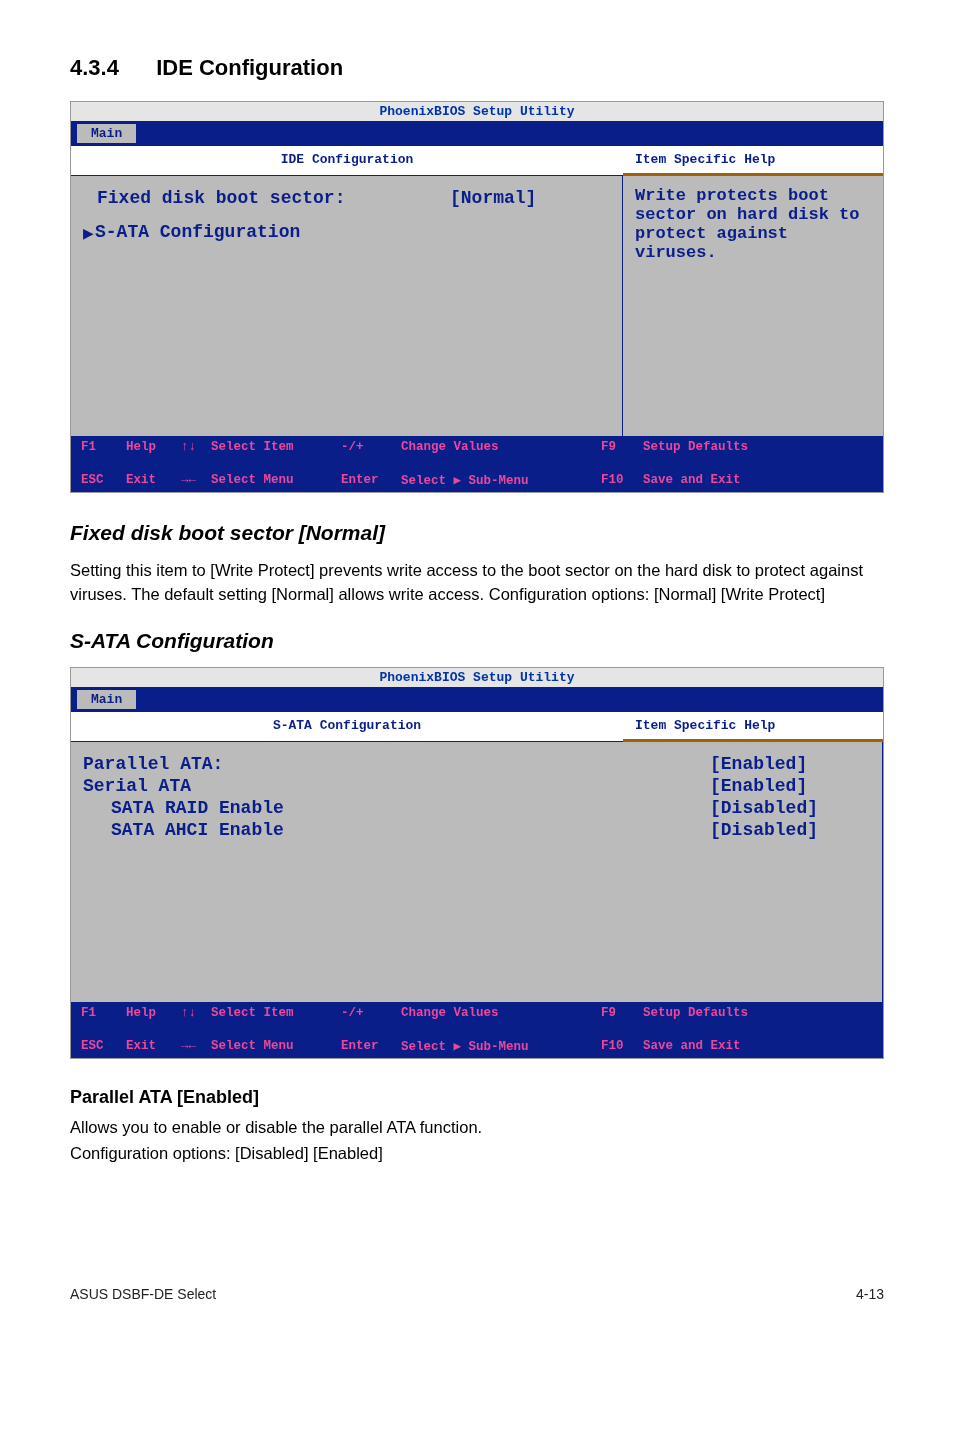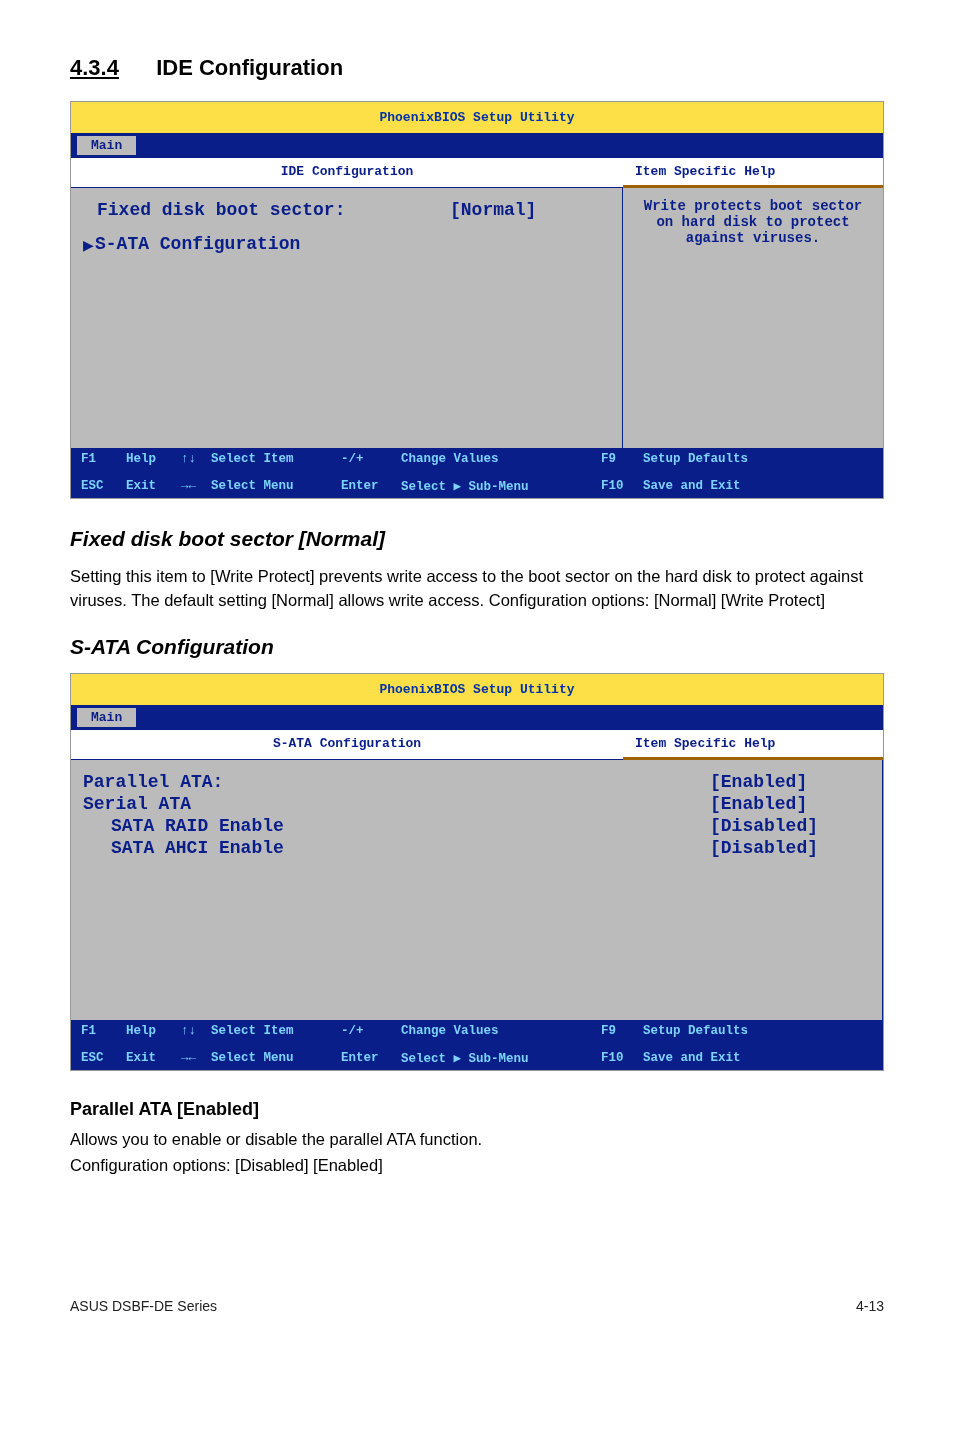--- a/index.html
+++ b/index.html
@@ -1,35 +1,35 @@
 <!DOCTYPE html>
 <html><head>
   <meta charset="utf-8">
   <style>
     * { margin: 0; padding: 0; box-sizing: border-box; }
     body { font-family: Arial, sans-serif; background: #fff; padding: 55px 70px; }
     .section-title { font-size: 22px; font-weight: bold; margin-bottom: 20px; }
-    .section-title .num { display: inline-block; width: 80px; text-decoration: underline; }
+    .section-title .num { display: inline-block; width: 80px; }
     .bios-box { border: 1px solid #999; margin-bottom: 28px; }
-    .bios-header { background: #fde047; color: #0033aa; font-family: "Courier New", monospace; font-size: 13px; font-weight: bold; text-align: center; padding: 8px 0; }
+    .bios-header { background: #e5e5e5; color: #0033aa; font-family: "Courier New", monospace; font-size: 13px; font-weight: bold; text-align: center; padding: 2px 0; }
     .bios-tabbar { background: #0a1e8a; padding: 2px 6px; }
     .bios-tab { display: inline-block; background: #bbb; color: #0a1e8a; font-family: "Courier New", monospace; font-size: 13px; font-weight: bold; padding: 2px 14px; }
     .bios-body { display: flex; background: #bbb; min-height: 260px; }
     .bios-left { flex: 1; border-right: 1px solid #0a1e8a; }
-    .bios-right { width: 260px; padding: 10px 12px; font-family: "Courier New", monospace; font-size: 14px; font-weight: bold; color: #0a1e8a; text-align: center; }
+    .bios-right { width: 260px; padding: 10px 12px; font-family: "Courier New", monospace; font-size: 17px; font-weight: bold; color: #0a1e8a; }
     .bios-subheader { text-align: center; font-family: "Courier New", monospace; font-size: 13px; font-weight: bold; color: #0a1e8a; padding: 6px 0; border-bottom: 1px solid #0a1e8a; margin-bottom: 0; }
     .bios-right-header { text-align: left; font-family: "Courier New", monospace; font-size: 13px; font-weight: bold; color: #0a1e8a; padding: 6px 12px; border-bottom: 3px solid #a16207; }
     .bios-content { padding: 10px 12px; font-family: "Courier New", monospace; font-size: 18px; font-weight: bold; color: #0a1e8a; }
     .bios-row { display: flex; margin: 2px 0; }
     .bios-label { flex: 1; white-space: pre; }
     .bios-value { width: 160px; white-space: pre; }
     .indent1 { padding-left: 14px; }
     .indent2 { padding-left: 28px; }
     .tri { color: #0a1e8a; display: inline-block; width: 12px; }
-    .bios-footbar { background: #0a1e8a; color: #7dd3fc; font-family: "Courier New", monospace; font-size: 12.5px; font-weight: bold; padding: 4px 10px; display: grid; grid-template-columns: 45px 55px 30px 130px 60px 200px 42px 1fr; align-items: center; row-gap: 12px; }
+    .bios-footbar { background: #0a1e8a; color: #ec4899; font-family: "Courier New", monospace; font-size: 12.5px; font-weight: bold; padding: 4px 10px; display: grid; grid-template-columns: 45px 55px 30px 130px 60px 200px 42px 1fr; align-items: center; row-gap: 18px; }
     .bios-footbar span { white-space: nowrap; }
     .subh { font-size: 21px; font-weight: bold; font-style: italic; margin: 10px 0 14px 0; }
     .para { font-size: 16.5px; line-height: 1.45; margin-bottom: 22px; }
     .h3 { font-size: 18px; font-weight: bold; margin: 10px 0 8px 0; }
     .footer { display: flex; justify-content: space-between; font-size: 14px; margin-top: 120px; color: #222; }
     .top-divider { border-top: 1px solid #0a1e8a; }
   </style>
 </head>
 <body>
 
@@ -141,15 +141,15 @@
     <span>F10</span>
     <span>Save and Exit</span>
   </div>
 </div>
 
 <div class="h3">Parallel ATA [Enabled]</div>
 <p class="para" style="margin-bottom:2px;">Allows you to enable or disable the parallel ATA function.</p>
 <p class="para">Configuration options: [Disabled] [Enabled]</p>
 
 <div class="footer">
-  <span>ASUS DSBF-DE Series</span>
+  <span>ASUS DSBF-DE Select</span>
   <span>4-13</span>
 </div>
 
 </body></html>

